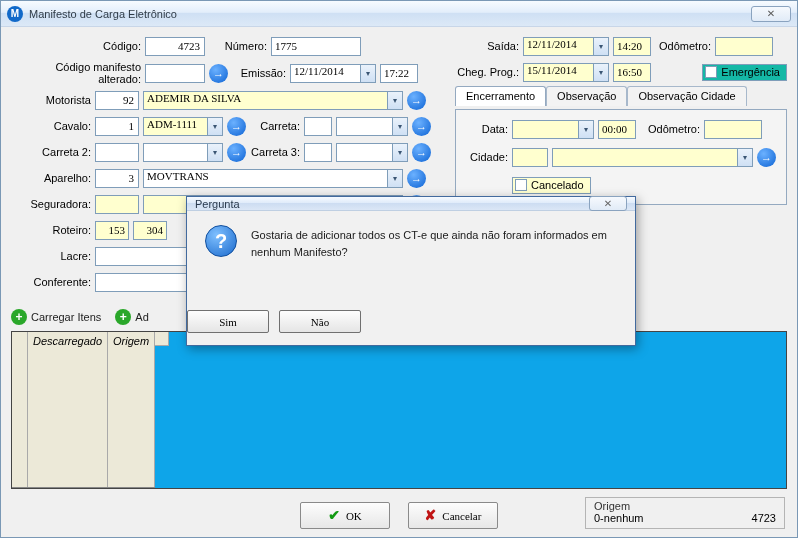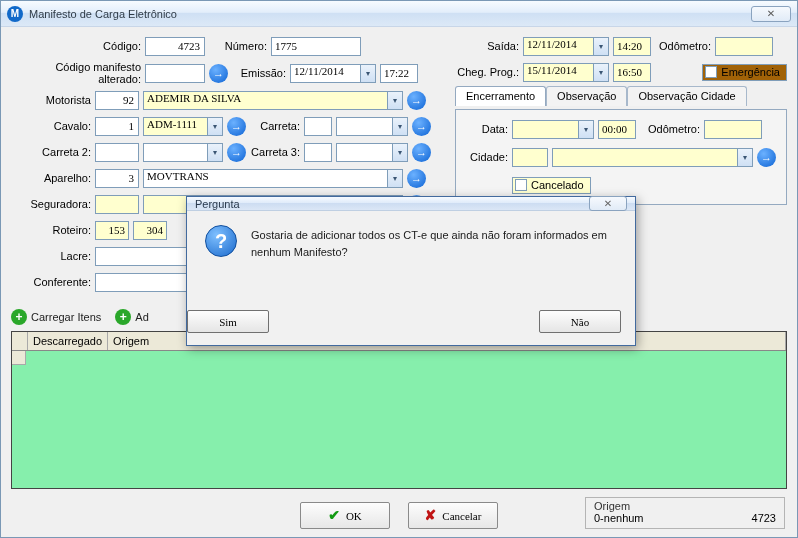--- a/index.html
+++ b/index.html
@@ -85,21 +85,21 @@
   .chk { display:flex;align-items:center;gap:4px; }
   .chk .box {width:12px;height:12px;border:1px solid #7f9db9;background:#fff;}
   .action-btns {display:flex;gap:14px;margin-top:12px;}
   .add-btn {
     display:flex;align-items:center;gap:4px;color:#222;cursor:pointer;
   }
   .add-btn .plus {
     width:16px;height:16px;border-radius:50%;background:#2aa72a;color:#fff;display:flex;align-items:center;justify-content:center;font-weight:bold;font-size:12px;
   }
   .grid {
-    margin-top:6px;border:1px solid #444;height:158px;background:#86efac;display:flex;flex-direction:column;
+    margin-top:6px;border:1px solid #444;height:158px;background:#0ea5e9;display:flex;flex-direction:row;font-style:italic;
   }
   .grid-head {display:flex;background:#ece9d8;border-bottom:1px solid #888;}
   .ghc {border-right:1px solid #a9a9a9;padding:3px 5px;font-size:11px;}
   .ghc.tiny{width:16px;}
   .grid-body {flex:1;position:relative;}
   .grid-body .slot{position:absolute;left:0;top:0;width:14px;height:14px;border:1px solid #a9a9a9;border-top:none;border-left:none;background:#ece9d8;}
   .footer {
     position:absolute;left:0;right:0;bottom:8px;display:flex;align-items:center;justify-content:center;gap:18px;padding:0 12px;
   }
   .winbtn {
@@ -131,26 +131,26 @@
     width:38px;height:15px;border:1px solid #8aa3bf;border-radius:3px;background:linear-gradient(#f6f9fd,#e1ebf7);
     display:flex;align-items:center;justify-content:center;font-size:10px;color:#666;
   }
   .modal .mbody{flex:1;display:flex;gap:14px;padding:14px 16px 6px 18px;}
   .modal .qicon{
     width:32px;height:32px;border-radius:50%;background:radial-gradient(circle at 35% 30%,#7fc0ff,#1a69cc);
     color:#fff;font-weight:bold;font-size:20px;display:flex;align-items:center;justify-content:center;flex-shrink:0;
     border:1px solid #0f4e9e;
   }
   .modal .mtext{color:#1a1a1a;line-height:1.5;padding-top:2px;}
-  .modal .mbtns{display:flex;justify-content:space-between;gap:10px;padding:0 14px 12px 0;}
+  .modal .mbtns{display:flex;justify-content:flex-start;gap:10px;padding:0 14px 12px 0;}
   .modal .mbtn{
     width:82px;height:23px;border:1px solid #707070;background:linear-gradient(#fdfdfd,#e5e5e5);
     display:flex;align-items:center;justify-content:center;font:11px Tahoma;cursor:pointer;border-radius:2px;
   }
-  .emerg-box {padding:1px 6px 2px 2px;border:1px solid #7f9db9;background:#a16207; display:flex;align-items:center;gap:4px;}
+  .emerg-box {padding:1px 6px 2px 2px;border:1px solid #7f9db9;background:#14b8a6; display:flex;align-items:center;gap:4px;}
 </style>
 </head>
 <body>
 
 <div class="window">
   <div class="titlebar">
     <div class="app-icon">M</div>
     <div class="title">Manifesto de Carga Eletrônico</div>
     <div class="close">✕</div>
   </div>

